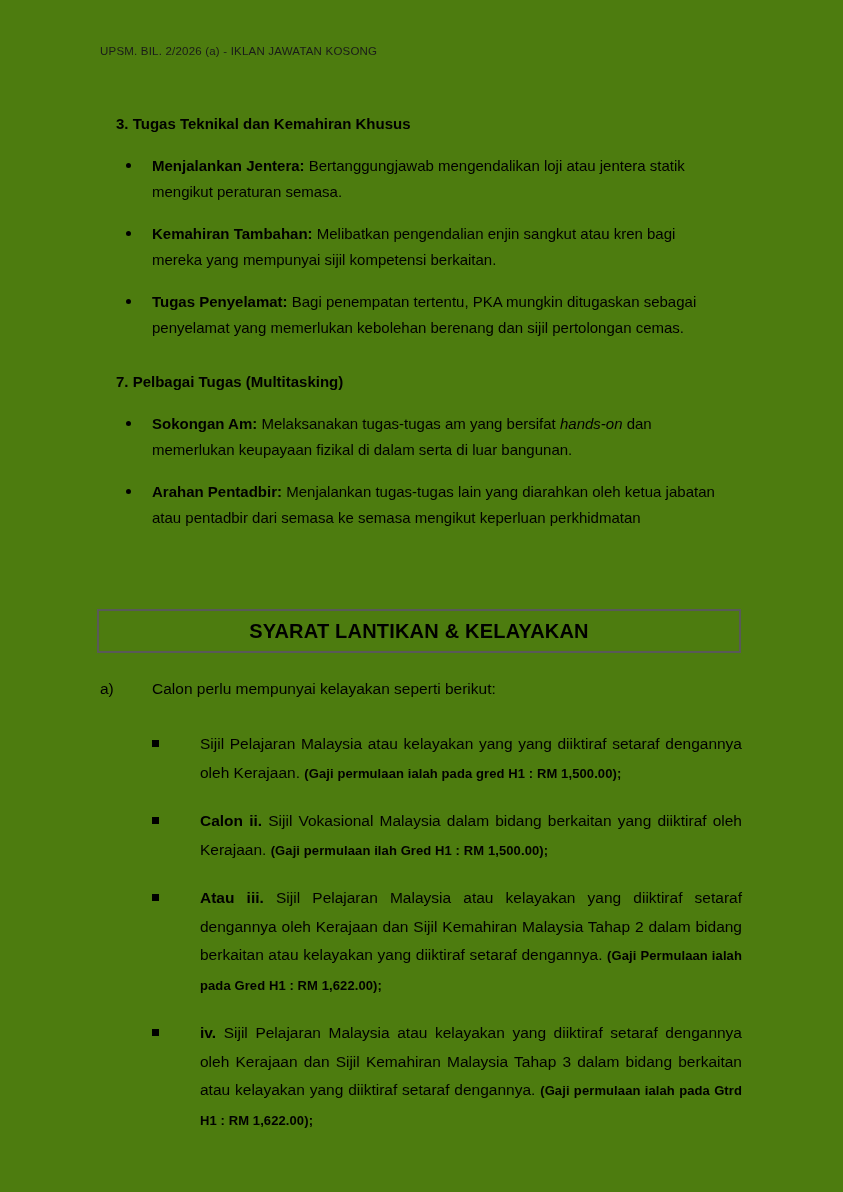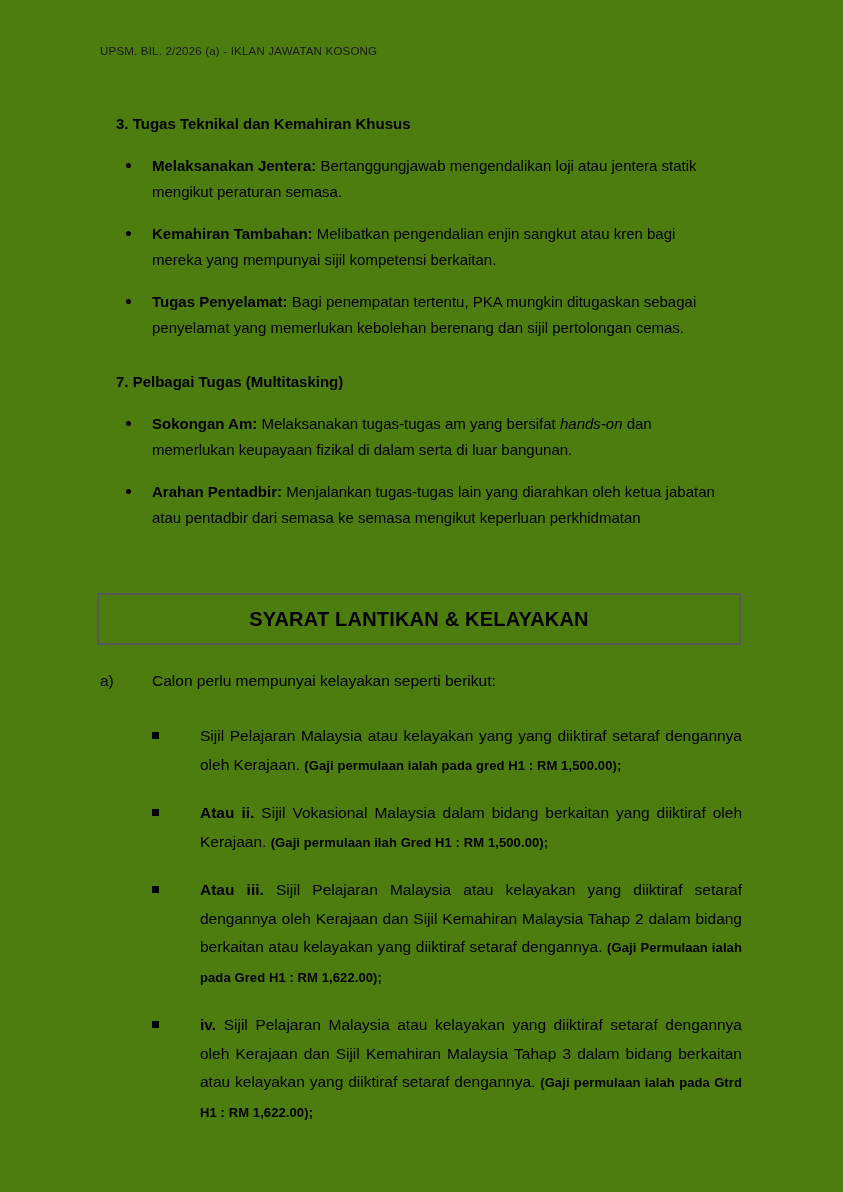--- a/index.html
+++ b/index.html
@@ -57,26 +57,26 @@
     top: 10px;
     width: 5px;
     height: 5px;
     border-radius: 50%;
     background: #000;
   }
   .b { font-weight: bold; }
   .i { font-style: italic; text-align: right; }
   
   .req-box {
-    margin-top: 62px;
+    margin-top: 78px;
     margin-left: -3px;
     width: 644px;
     box-sizing: border-box;
     border: 2px solid #595959;
-    height: 52px;
+    height: 44px;
     display: flex;
     align-items: center;
     justify-content: center;
     font-size: 20px;
     font-weight: bold;
     letter-spacing: 0.2px;
   }
   .intro-row {
     margin-top: 23px;
     display: flex;
@@ -116,21 +116,21 @@
 
 <div class="page">
   <div class="content">
 
     <div class="doc-header">UPSM. BIL. 2/2026 (a)  - IKLAN JAWATAN KOSONG</div>
 
     <div class="top-section sec3">
       <h3>3. Tugas Teknikal dan Kemahiran Khusus</h3>
       <ul class="round-list">
         <li>
-          <span class="dot"></span><span class="b">Melaksanakan Jentera:</span><span> Bertanggungjawab mengendalikan loji atau jentera statik mengikut peraturan semasa.</span>
+          <span class="dot"></span><span class="b">Menjalankan Jentera:</span><span> Bertanggungjawab mengendalikan loji atau jentera statik mengikut peraturan semasa.</span>
         </li>
         <li>
           <span class="dot"></span><span class="b">Kemahiran Tambahan:</span><span> Melibatkan pengendalian enjin sangkut atau kren bagi mereka yang mempunyai sijil kompetensi berkaitan.</span>
         </li>
         <li>
           <span class="dot"></span><span class="b">Tugas Penyelamat:</span><span> Bagi penempatan tertentu, PKA mungkin ditugaskan sebagai penyelamat yang memerlukan kebolehan berenang dan sijil pertolongan cemas.</span>
         </li>
       </ul>
     </div>
 
@@ -153,21 +153,21 @@
     <div class="intro-row">
       <span class="intro-marker">a)</span>
       <span>Calon perlu mempunyai kelayakan seperti berikut:</span>
     </div>
 
     <ul class="square-list">
       <li>
         <span class="sq"></span><span class="b"></span><span>Sijil Pelajaran Malaysia atau kelayakan yang yang diiktiraf setaraf dengannya oleh Kerajaan. </span><span class="salary">(Gaji permulaan ialah pada gred H1 : RM 1,500.00);</span>
       </li>
       <li>
-        <span class="sq"></span><span class="b">Atau ii.</span><span> Sijil Vokasional Malaysia dalam bidang berkaitan yang diiktiraf oleh Kerajaan.  </span><span class="salary">(Gaji permulaan ilah Gred H1 : RM 1,500.00);</span>
+        <span class="sq"></span><span class="b">Calon ii.</span><span> Sijil Vokasional Malaysia dalam bidang berkaitan yang diiktiraf oleh Kerajaan.  </span><span class="salary">(Gaji permulaan ilah Gred H1 : RM 1,500.00);</span>
       </li>
       <li>
         <span class="sq"></span><span class="b">Atau iii.</span><span> Sijil Pelajaran Malaysia atau kelayakan yang diiktiraf setaraf dengannya oleh Kerajaan dan Sijil Kemahiran Malaysia Tahap 2 dalam bidang berkaitan atau kelayakan yang diiktiraf setaraf dengannya.   </span><span class="salary">(Gaji Permulaan ialah pada Gred H1 : RM 1,622.00);</span>
       </li>
       <li>
         <span class="sq"></span><span class="b">iv.</span><span> Sijil Pelajaran Malaysia atau kelayakan yang diiktiraf setaraf dengannya oleh Kerajaan dan Sijil Kemahiran Malaysia Tahap 3 dalam bidang berkaitan atau kelayakan yang diiktiraf setaraf dengannya.   </span><span class="salary">(Gaji permulaan ialah pada Gtrd H1 : RM 1,622.00);</span>
       </li>
     </ul>
 
   </div>

